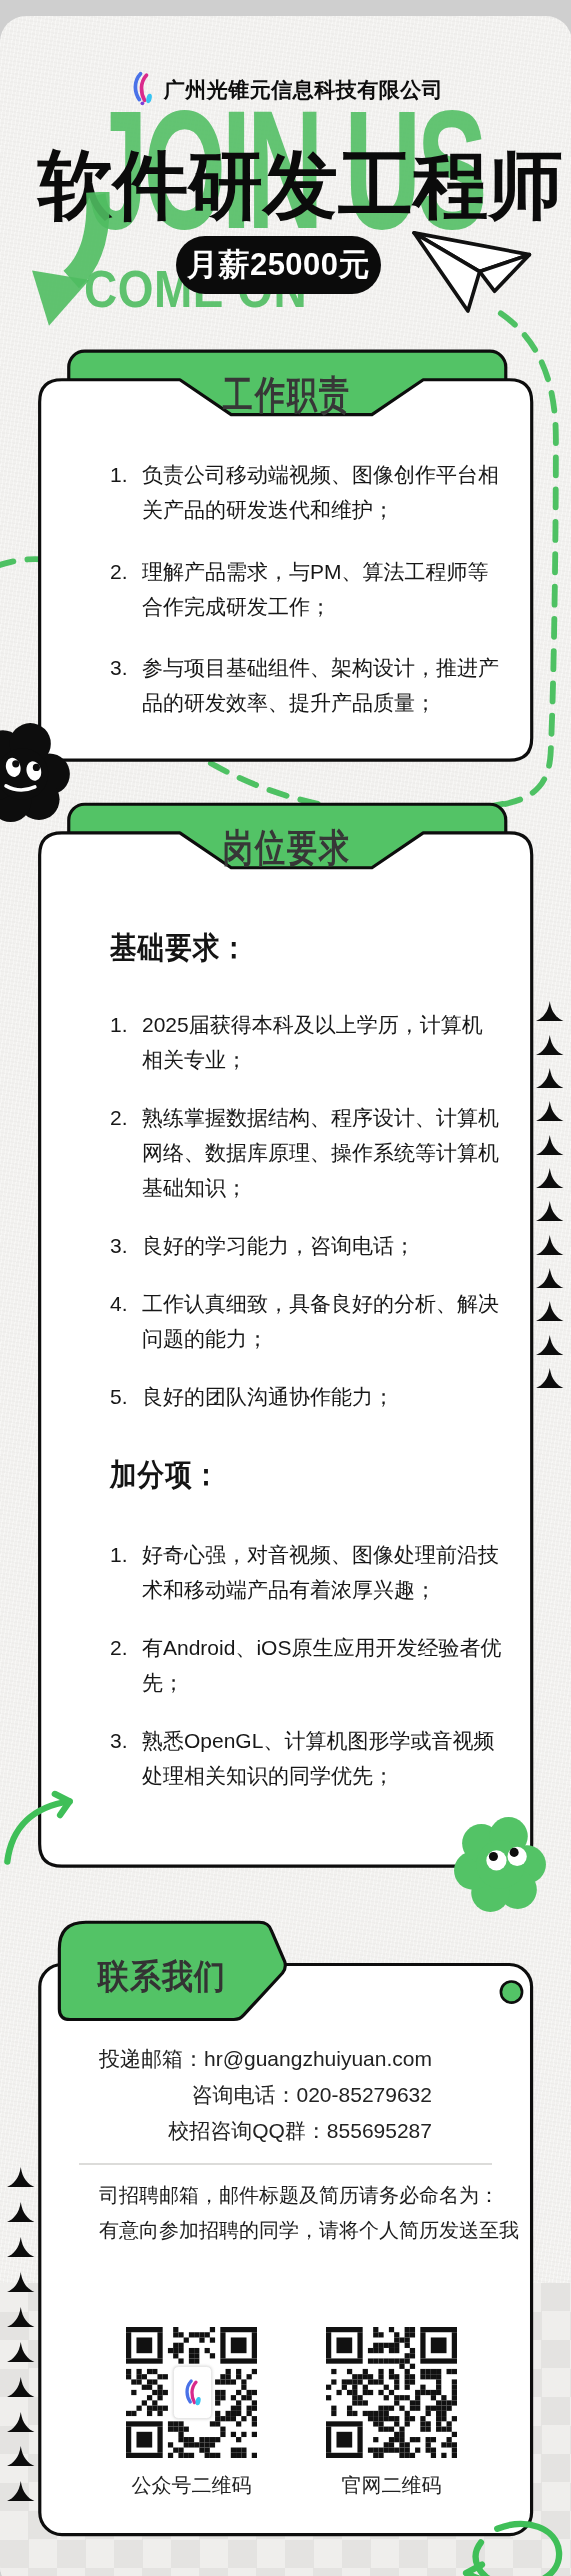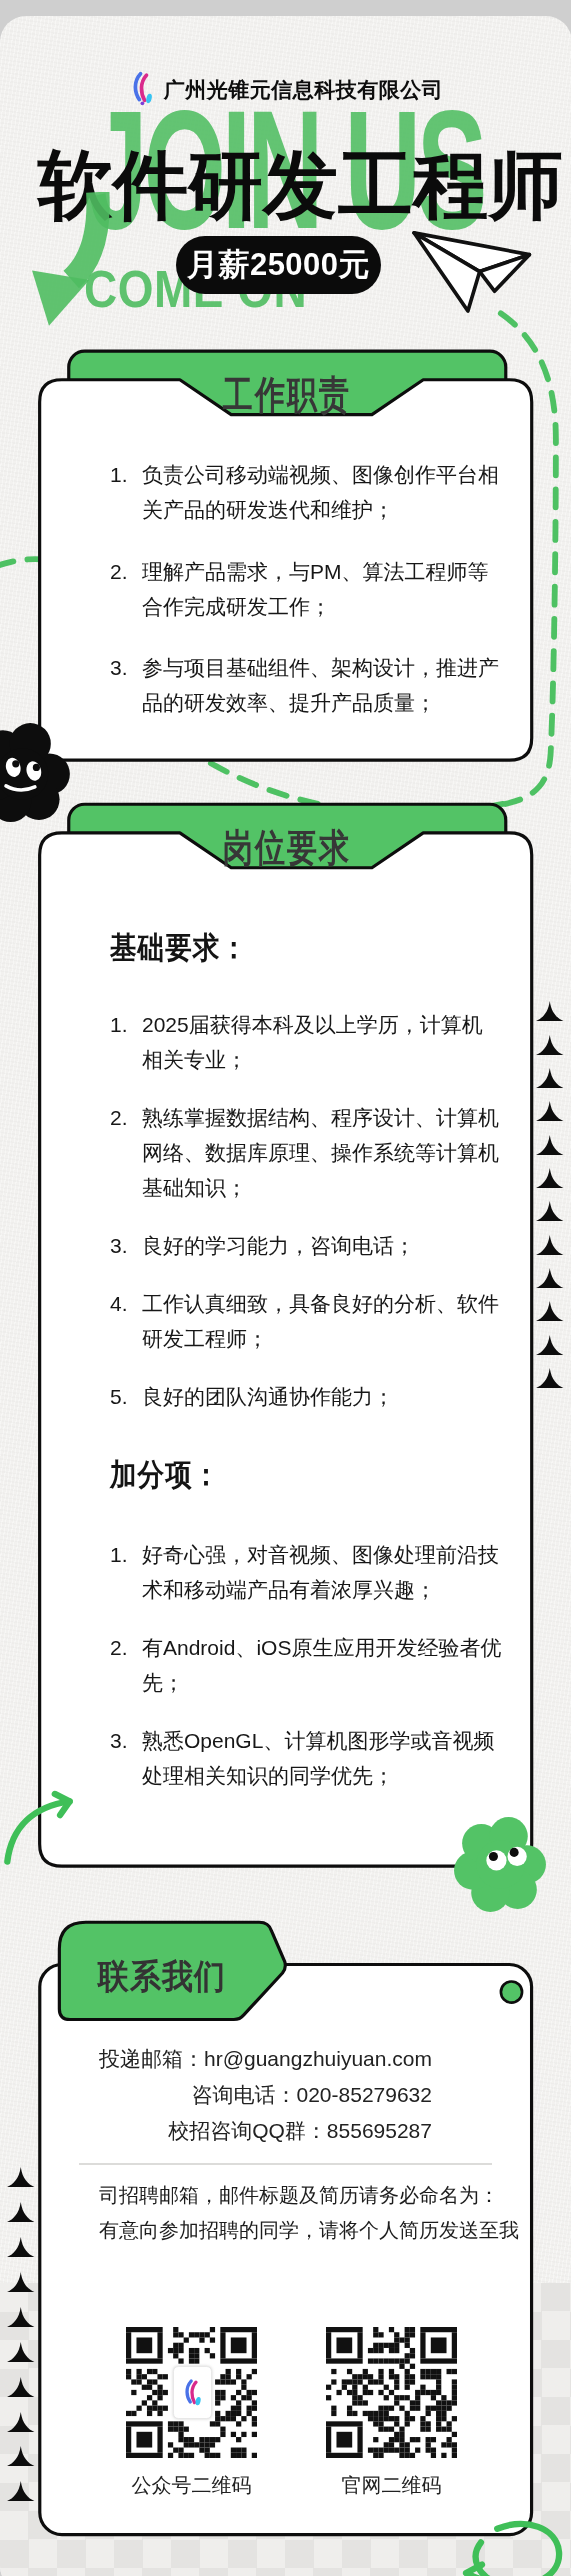--- a/index.html
+++ b/index.html
@@ -162,21 +162,21 @@
       <div class="list-item">
         <span class="item-num">2.</span>
         <span class="item-text">熟练掌握数据结构、程序设计、计算机网络、数据库原理、操作系统等计算机基础知识；</span>
       </div>
       <div class="list-item">
         <span class="item-num">3.</span>
         <span class="item-text">良好的学习能力，咨询电话；</span>
       </div>
       <div class="list-item">
         <span class="item-num">4.</span>
-        <span class="item-text">工作认真细致，具备良好的分析、软件研发工程师；</span>
+        <span class="item-text">工作认真细致，具备良好的分析、解决问题的能力；</span>
       </div>
       <div class="list-item">
         <span class="item-num">5.</span>
         <span class="item-text">良好的团队沟通协作能力；</span>
       </div>
     </div>
 
   <div class="abs sub-heading" style="left:110px;top:1438px;">加分项：</div>
   <div class="list req" style="left:110px;top:1521px;" id="bonus-list">
       <div class="list-item">

